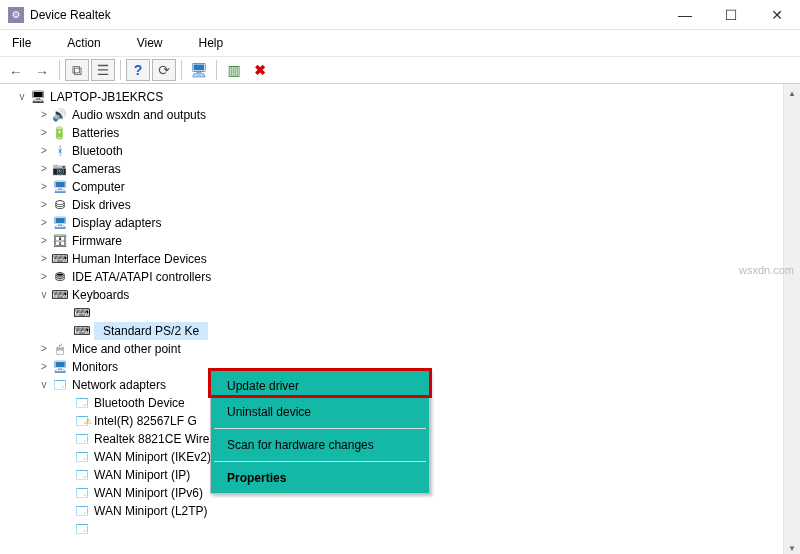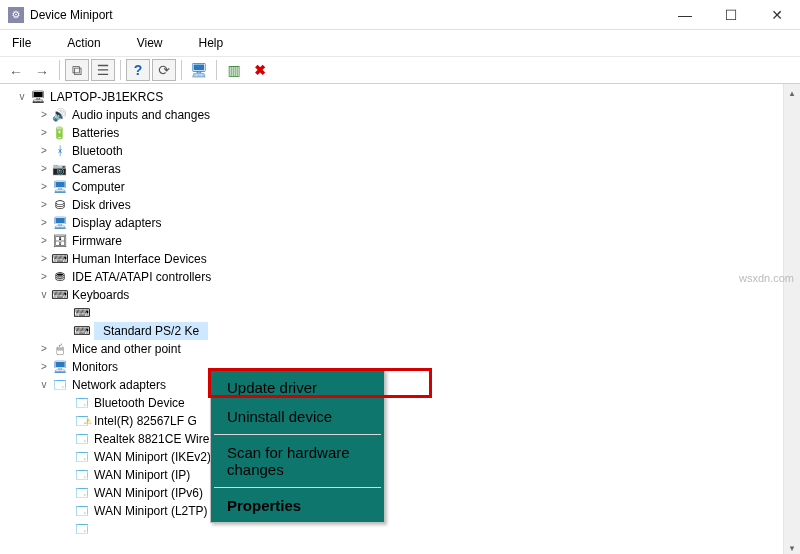--- a/index.html
+++ b/index.html
@@ -21,38 +21,38 @@
   .node .tog { width: 12px; text-align: center; color: #666; font-size: 10px; user-select: none; margin-right: 2px;}
   .node .ico { width: 16px; height: 16px; display:inline-flex; align-items:center; justify-content:center; margin-right: 4px; font-size:12px;}
   .node .lbl { }
   .node.sel-blue .lbl { background: #cde8ff; padding: 0 9px; }
   .d1 { padding-left: 12px; }
   .d2 { padding-left: 34px; }
   .d3 { padding-left: 56px; }
   .scrollbar { position:absolute; right:0; top:0; width:17px; height:100%; background:#f0f0f0; border-left:1px solid #e4e4e4;}
   .scroll-up,.scroll-down{height:17px;display:flex;align-items:center;justify-content:center;font-size:9px;color:#666;}
   .scroll-down{position:absolute;bottom:0;width:100%;}
-  .ctxmenu { position: absolute; background: #0f766e; border: 1px solid #bfbfbf; box-shadow: 2px 2px 3px rgba(0,0,0,0.25); font-size: 15px; width: 175px; padding: 2px; }
+  .ctxmenu { position: absolute; background: #14b8a6; border: 1px solid #bfbfbf; box-shadow: 2px 2px 3px rgba(0,0,0,0.25); font-size: 12px; width: 220px; padding: 2px; }
   .ctxmenu .ci { padding: 6px 14px; }
   .ctxmenu .csep { height:1px; background:#d8d8d8; margin: 3px 1px; }
   .ctxmenu .prop { font-weight: bold; }
   .highlight-box { position:absolute; border: 3px solid #d40000; pointer-events:none;}
-  .watermark { position:absolute; right:6px; bottom:270px; font-size:11px; color:#bbb; transform: none;}
+  .watermark { position:absolute; right:6px; bottom:278px; font-size:11px; color:#bbb; transform: none;}
   .ic-mon{color:#2a78c0}
   .ic-net{color:#2a9ed8}
   .ic-bt{color:#0a6bd6}
   .ic-warn{position:relative}
   .ic-warn::after{content:"⚠";position:absolute;font-size:8px;right:-2px;bottom:-2px;color:#e6a500}
 </style>
 </head>
 <body>
 
 <div class="titlebar">
   <span class="app-icon">⚙</span>
-  <span class="title">Device Miniport</span>
+  <span class="title">Device Realtek</span>
   <div class="winbtns">
     <div class="winbtn">—</div>
     <div class="winbtn">☐</div>
     <div class="winbtn">✕</div>
   </div>
 </div>
 
 <div class="menubar">
   <div class="mitem">File</div>
   <div class="mitem">Action</div>
@@ -82,21 +82,21 @@
     <div class="node d1">
       <span class="tog">v</span>
       <span class="ico">🖥</span>
       <span class="lbl">LAPTOP-JB1EKRCS</span>
     </div>
 
     <div id="cat-container">
         <div class="node d2">
           <span class="tog">&gt;</span>
           <span class="ico ">🔊</span>
-          <span class="lbl">Audio inputs and changes</span>
+          <span class="lbl">Audio wsxdn and outputs</span>
         </div>
         <div class="node d2">
           <span class="tog">&gt;</span>
           <span class="ico ">🔋</span>
           <span class="lbl">Batteries</span>
         </div>
         <div class="node d2">
           <span class="tog">&gt;</span>
           <span class="ico ic-bt">ᚼ</span>
           <span class="lbl">Bluetooth</span>

